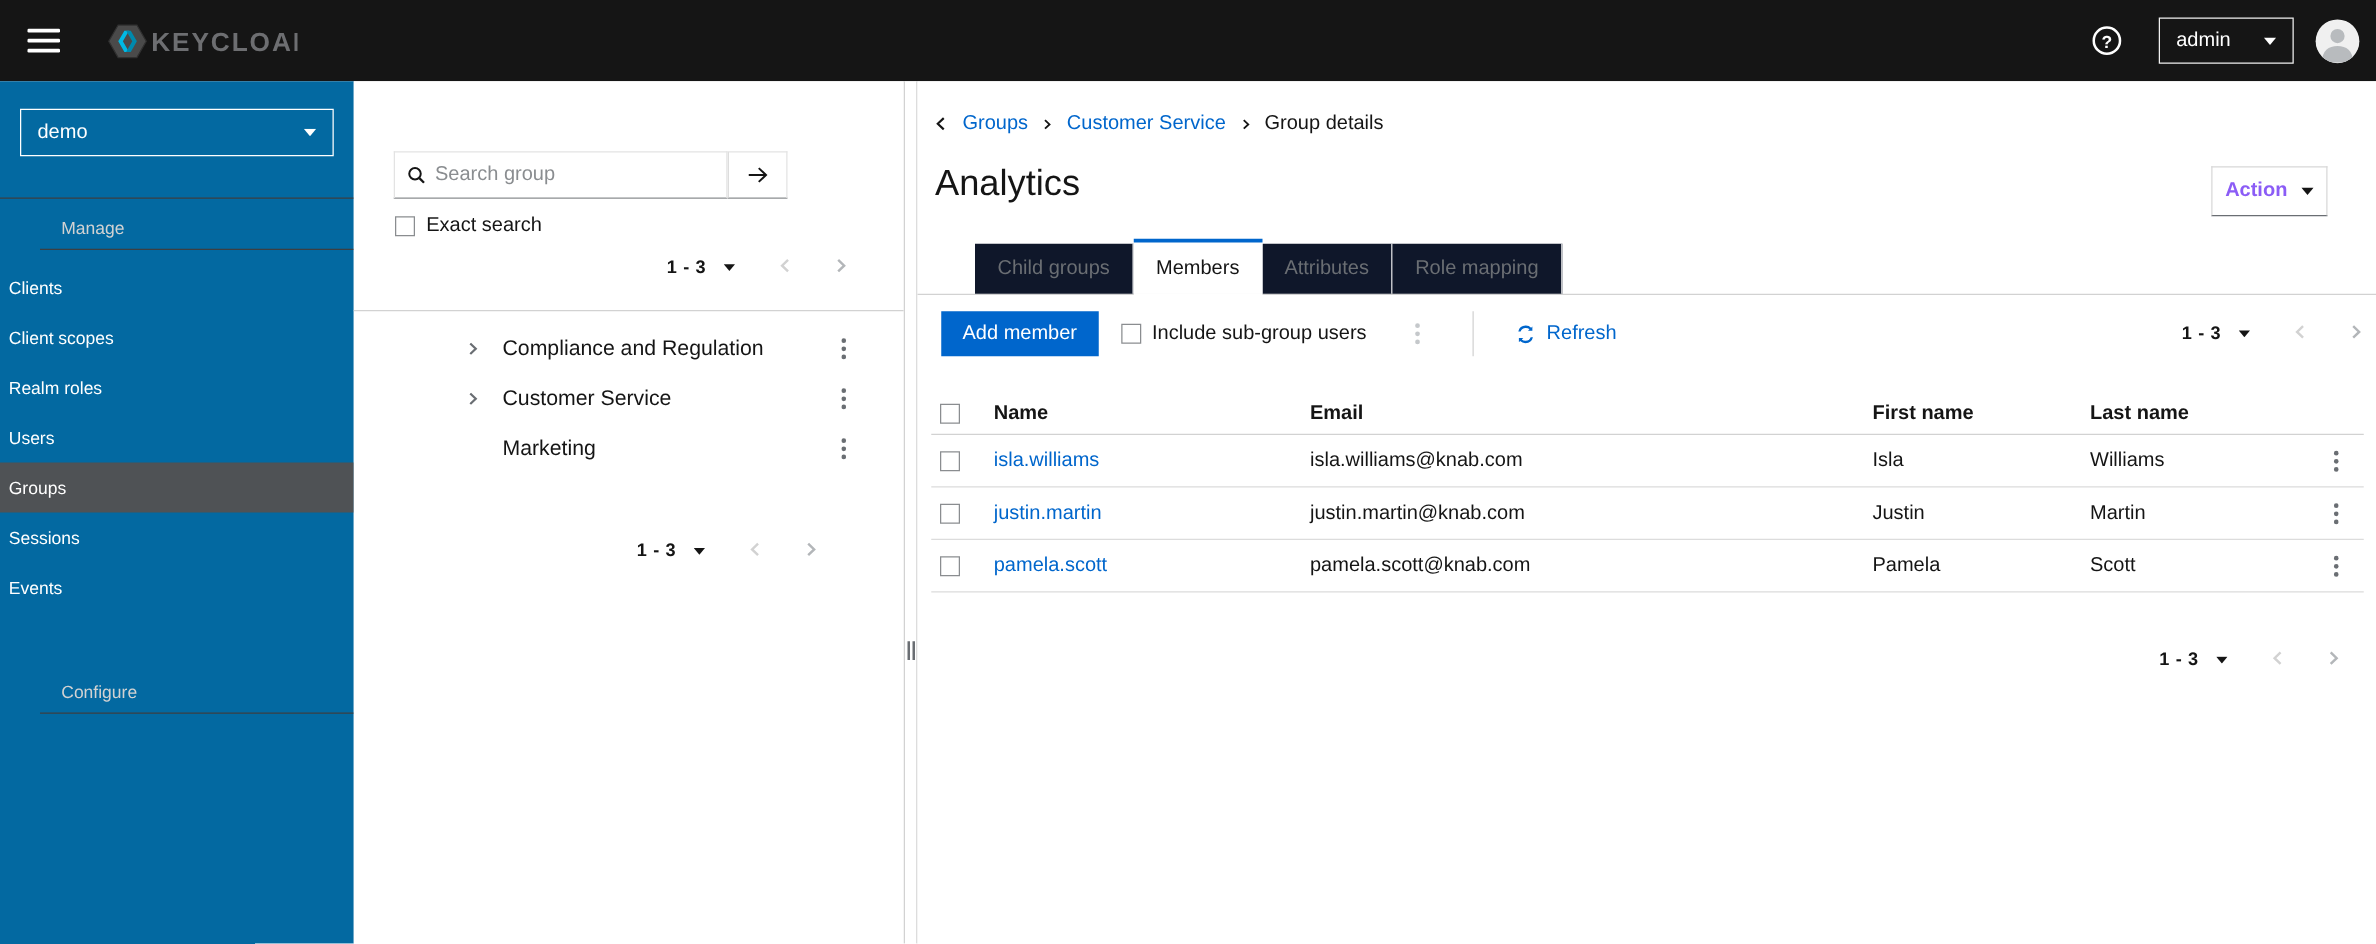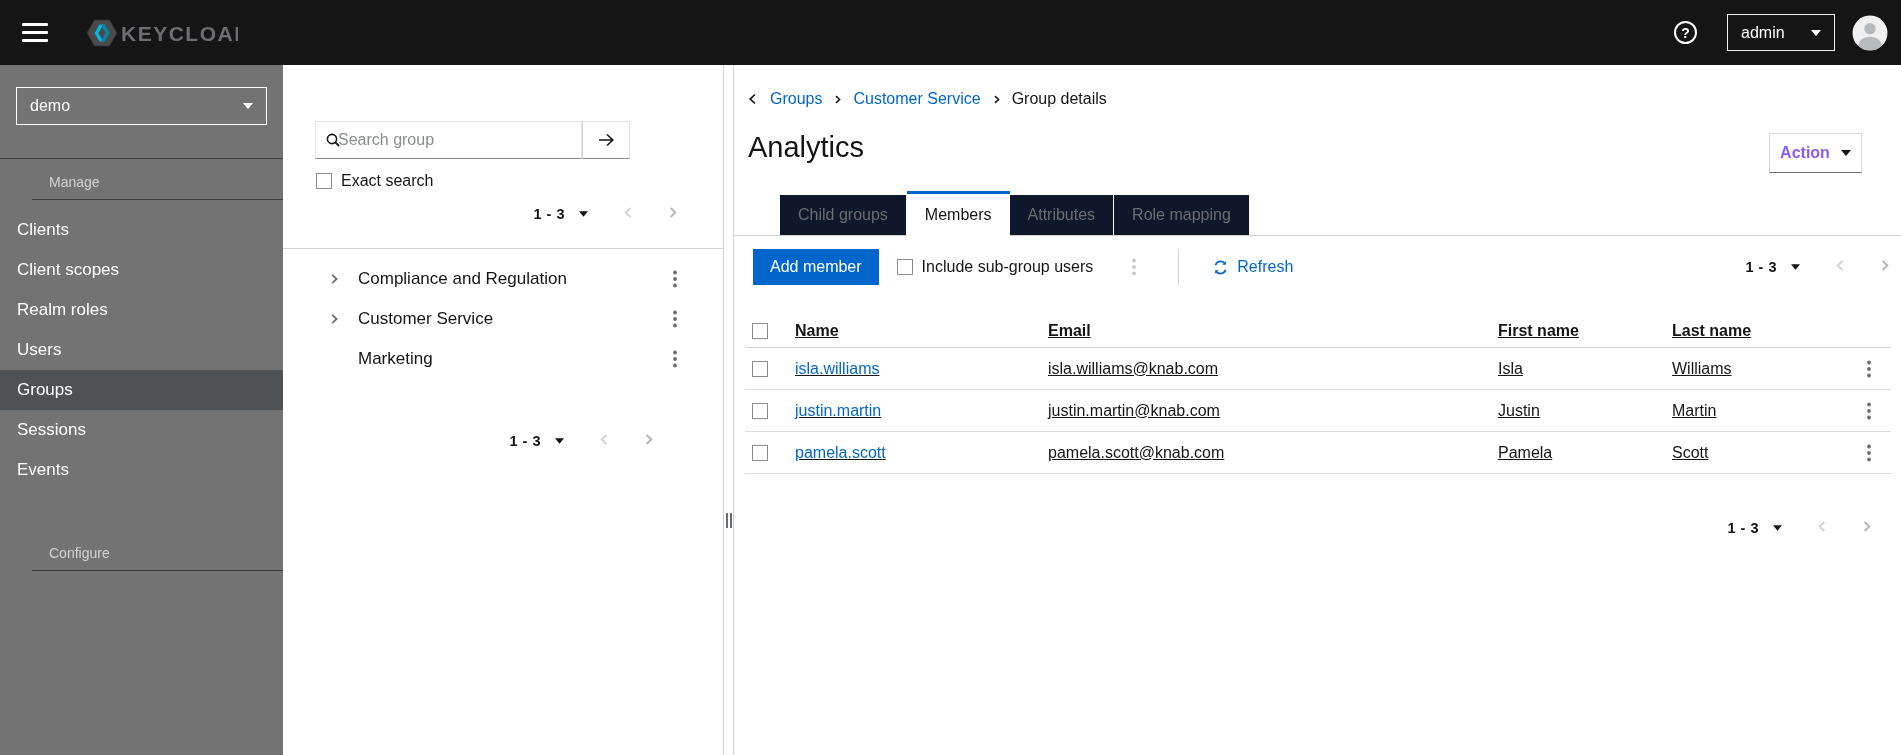--- a/index.html
+++ b/index.html
@@ -10,49 +10,49 @@
   .header { position:absolute; top:0; left:0; width:1901px; height:65px; background:#151515; display:flex; align-items:center; }
   .hamburger { margin-left:22px; width:26px; height:19px; display:flex; flex-direction:column; justify-content:space-between; cursor:pointer; background:none; border:none; }
   .hamburger span { display:block; width:26px; height:3.4px; background:#fff; border-radius:1px; }
   .brand { margin-left:30px; display:flex; align-items:center; }
   .header-spacer { flex:1; }
   .help-btn { width:23px; height:23px; border:2px solid #fff; border-radius:50%; color:#fff; background:none; font-size:14px; font-weight:bold; display:flex; align-items:center; justify-content:center; margin-right:30px; cursor:pointer; }
   .user-toggle { width:108px; height:37px; border:1px solid #f0f0f0; background:none; color:#fff; font-size:16px; display:flex; align-items:center; justify-content:space-between; padding:0 13px; margin-right:17px; cursor:pointer; font-family:inherit; }
   .avatar { margin-right:13px; width:36px; height:36px; border-radius:50%; cursor:pointer; }
 
   
-  .sidebar { position:absolute; top:65px; left:0; width:283px; height:690px; background:#737373; color:#fff; }
+  .sidebar { position:absolute; top:65px; left:0; width:283px; height:690px; background:#0369a1; color:#fff; }
   .realm-box { margin:22px 16px 0; height:38px; border:1px solid #fff; display:flex; align-items:center; justify-content:space-between; padding:0 13px; font-size:16px; cursor:pointer; background:none; color:#fff; width:calc(100% - 32px); font-family:inherit; }
   .side-div { margin-top:33px; border-top:1px solid #3c3f42; }
   .section-head { padding:15px 17px 9px; border-bottom:1px solid #3c3f42; color:#d2d2d2; font-size:14px;margin-left:32px; }
   .section-head.second { margin-top:40px; }
   .nav-list { list-style:none; margin-top:10px; }
-  .nav-item { height:40px; line-height:40px; padding-left:17px; font-size:17px; color:#fff; cursor:pointer; }
+  .nav-item { height:40px; line-height:40px; padding-left:7px; font-size:14px; color:#fff; cursor:pointer; }
   .nav-item.active { background:#4f5255; }
 
   
   .tree-panel { position:absolute; top:65px; left:283px; width:440px; height:690px; background:#fff; }
   .search-group { margin:56px 0 0 32px; width:315px; height:38px; display:flex; }
   .search-input-wrap { position:relative; flex:1; }
   .search-input-wrap svg { position:absolute; left:11px; top:12px; color:#151515; }
-  .search-input { width:100%; height:38px; border:1px solid #e3e3e3; border-bottom:1px solid #8a8d90; padding:0 8px 0 22px; font-size:16px; font-family:inherit; color:#151515; outline:none; }
+  .search-input { width:100%; height:38px; border:1px solid #e3e3e3; border-bottom:1px solid #8a8d90; padding:0 8px 0 32px; font-size:16px; font-family:inherit; color:#151515; outline:none; }
   .search-input::placeholder { color:#8a8d90; }
   .search-btn { width:48px; height:38px; background:#fff; border:1px solid #e3e3e3; border-left:1px solid #d2d2d2; border-bottom:1px solid #8a8d90; color:#151515; display:flex; align-items:center; justify-content:center; cursor:pointer; }
   .exact-row { margin:13px 0 0 33px; display:flex; align-items:center; gap:9px; font-size:16px; color:#151515; }
   .checkbox { width:16px; height:16px; border:1px solid #8a8d90; background:#fff; display:inline-block; cursor:pointer; flex:0 0 auto; }
   .pg { display:flex; align-items:center; }
   .pg-toggle { display:flex; align-items:center; gap:14px; background:none; border:none; cursor:pointer; font-family:inherit; }
   .pg-range { font-size:14.5px; font-weight:bold; color:#151515; letter-spacing:0.5px; }
   .pg-caret { color:#151515; }
   .pg-nav { background:none; border:none; cursor:pointer; padding:0; }
   .pg-nav.prev { margin-left:34px; color:#d2d2d2; }
   .pg-nav.next { margin-left:31px; color:#b3b6b9; }
   .tree-pg-top { margin-top:12px; height:24px; justify-content:flex-end; padding-right:44px; }
   .tree-div { margin-top:22px; border-bottom:1px solid #d2d2d2; }
-  .tree-list { margin-top:10px; list-style:none; }
+  .tree-list { margin-top:10px; list-style:none;padding-left:44px; }
   .tree-row { height:40px; display:flex; align-items:center; padding:0 40px 0 45px; }
   .tree-chev { width:30px; color:#6a6e73; display:flex; align-items:center; cursor:pointer; }
   .tree-chev.empty { cursor:default; }
   .tree-label { flex:1; font-size:17px; color:#151515; cursor:pointer; }
   .kebab { background:none; border:none; color:#6a6e73; cursor:pointer; padding:2px 6px; display:flex; align-items:center; }
   .tree-pg-bottom { margin-top:50px; height:24px; justify-content:flex-end; padding-right:68px; }
 
   
   .splitter { position:absolute; top:65px; left:723px; width:11px; height:690px; background:#fff; border-left:1px solid #d2d2d2; border-right:1px solid #d2d2d2; cursor:col-resize; }
   .grip { position:absolute; top:448px; left:2px; display:flex; gap:2px; }
@@ -81,21 +81,21 @@
   .toolbar .kebab.light { margin-left:33px; color:#c5c8cb; }
   .toolbar-div { margin-left:36px; width:1px; height:36px; background:#d2d2d2; }
   .refresh-btn { margin-left:34px; display:flex; align-items:center; gap:9px; color:#0066cc; font-size:16px; background:none; border:none; cursor:pointer; font-family:inherit; }
   .toolbar-spacer { flex:1; }
 
   .members-table { position:absolute; top:250px; left:11px; width:1146px; }
   .t-row { display:grid; grid-template-columns:40px 253px 450px 174px 185px 1fr; align-items:center; }
   .t-head { height:33px; border-bottom:1px solid #d2d2d2; font-weight:bold; font-size:16px; color:#151515; }
   .t-body-row { height:42px; border-bottom:1px solid #dcdcdc; font-size:16px; color:#151515; }
   .t-check { padding-left:7px; display:flex; }
-  .t-cell { padding-left:10px; overflow:hidden; white-space:nowrap;text-decoration:underline; }
+  .t-cell { padding-left:10px; overflow:hidden; white-space:nowrap; }
   .t-link { color:#0066cc; text-decoration:none; cursor:pointer; }
   .t-kebab { display:flex; justify-content:flex-end; padding-right:14px; }
 
   .main-pg-bottom { position:absolute; top:450px; right:28px; height:26px; }
 </style>
 </head>
 <body>
 
 <div class="app">
 

